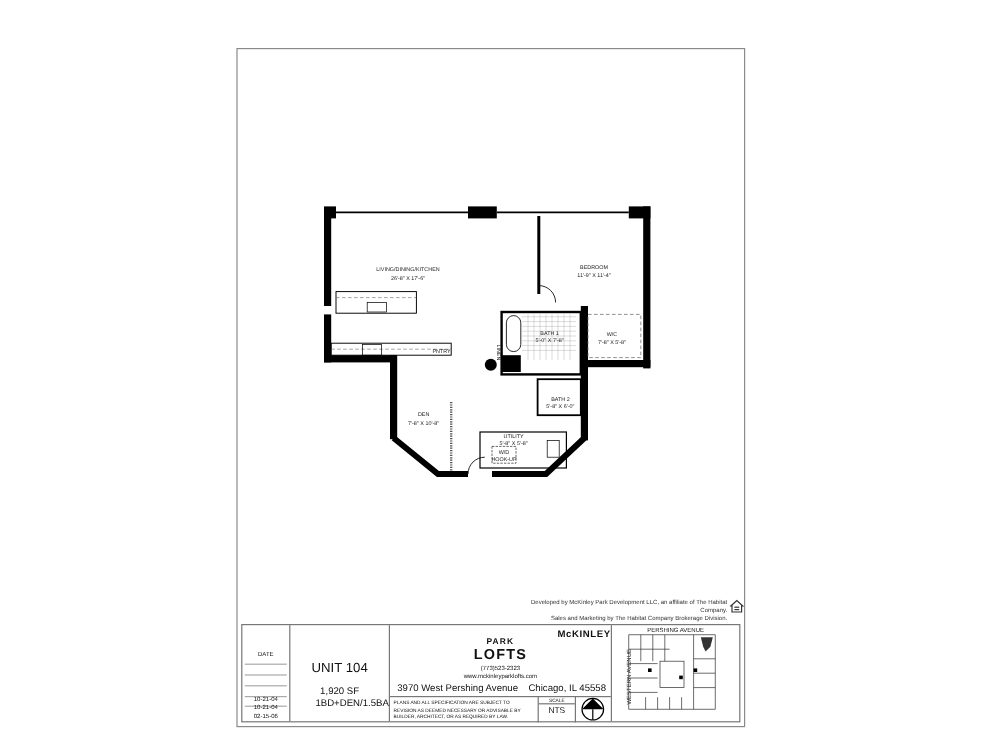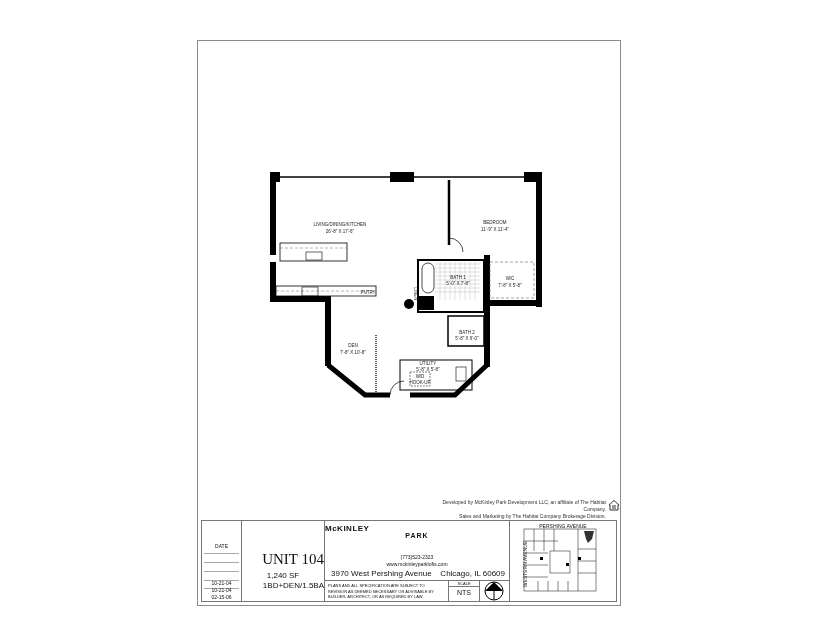--- a/index.html
+++ b/index.html
@@ -19,25 +19,25 @@
   .eho-icon { position: absolute; left: 608px; top: 499px; width: 12px; height: 12px; }
   .titleblock {
     position: absolute; left: 201px; top: 520px; width: 416px; height: 82px;
     border: 1px solid #777; box-sizing: border-box; display: flex;
   }
   .tb-date { width: 39px; border-right: 1px solid #777; position: relative; }
   .tb-date .label { position: absolute; top: 22px; width: 100%; text-align: center; font-size: 5px; }
   .tb-date .row { position: absolute; left: 2px; right: 2px; border-top: 1px solid #aaa; }
   .tb-date .d { position: absolute; left: 0; width: 100%; text-align: center; font-size: 5px; }
   .tb-unit { width: 82px; border-right: 1px solid #777; position: relative; }
-  .tb-unit .unit { position: absolute; top: 30px; width: 100%; text-align: right; font-size: 15px; font-family: Liberation Serif, serif; }
+  .tb-unit .unit { position: absolute; top: 30px; width: 100%; text-align: center; font-size: 11px; }
   .tb-unit .sf { position: absolute; top: 50px; width: 100%; text-align: center; font-size: 8px; }
   .tb-unit .bd { position: absolute; top: 60px; width: 100%; text-align: right; font-size: 8px; }
   .tb-brand { width: 184px; border-right: 1px solid #777; position: relative; }
-  .tb-brand .b1 { position: absolute; top: 3px; width: 100%; text-align: left; font-size: 8px; font-weight: bold; letter-spacing: 0.5px; }
+  .tb-brand .b1 { position: absolute; top: 3px; width: 100%; text-align: right; font-size: 8px; font-weight: bold; letter-spacing: 0.5px; }
   .tb-brand .b2 { position: absolute; top: 11px; width: 100%; text-align: center; font-size: 7px; font-weight: bold; letter-spacing: 1px; }
   .tb-brand .b3 { position: absolute; top: 17px; width: 100%; text-align: center; font-size: 12px; font-weight: bold; letter-spacing: 1px; }
   .tb-brand .phone { position: absolute; top: 33px; width: 100%; text-align: center; font-size: 5px; }
   .tb-brand .web { position: absolute; top: 40px; width: 100%; text-align: center; font-size: 5px; }
   .tb-brand .addr { position: absolute; top: 48px; left: 6px; font-size: 8px; }
   .tb-brand .city { position: absolute; top: 48px; right: 4px; font-size: 8px; }
   .tb-brand .divider { position: absolute; top: 59px; left: 0; right: 0; border-top: 1px solid #777; }
   .tb-brand .notice { position: absolute; top: 62px; left: 3px; width: 112px; font-size: 4px; line-height: 5.5px; }
   .tb-brand .scale-box { position: absolute; top: 59px; left: 123px; width: 30px; height: 22px; border-left: 1px solid #777; }
   .tb-brand .scale-label { position: absolute; top: 1px; width: 100%; text-align: center; font-size: 4px; border-bottom: 1px solid #777; }
@@ -155,30 +155,31 @@
       <div class="row" style="top:41px"></div>
     <div class="row" style="top:50px"></div>
       <div class="row" style="top:59px"></div>
     <div class="row" style="top:67px"></div>
     <div class="d" style="top:59px">10-21-04</div>
     <div class="d" style="top:66px">10-21-04</div>
     <div class="d" style="top:73px">02-15-06</div>
   </div>
   <div class="tb-unit">
     <div class="unit">UNIT 104</div>
-    <div class="sf">1,240 SF</div>
+    <div class="sf">1,920 SF</div>
     <div class="bd">1BD+DEN/1.5BA</div>
   </div>
   <div class="tb-brand">
     <div class="b1">McKINLEY</div>
     <div class="b2">PARK</div>
+    <div class="b3">LOFTS</div>
     <div class="phone">(773)523-2323</div>
     <div class="web">www.mckinleyparklofts.com</div>
     <div class="addr">3970 West Pershing Avenue</div>
-    <div class="city">Chicago, IL  60609</div>
+    <div class="city">Chicago, IL  45558</div>
     <div class="divider"></div>
     <div class="notice">PLANS AND ALL SPECIFICATION ARE SUBJECT TO REVISION AS DEEMED NECESSARY OR ADVISABLE BY BUILDER, ARCHITECT, OR AS REQUIRED BY LAW.</div>
     <div class="scale-box">
       <div class="scale-label">SCALE</div>
       <div class="scale-val">NTS</div>
     </div>
     <div class="north">
       <svg width="28" height="22" viewBox="0 0 28 22">
         <circle cx="14" cy="11" r="9" fill="none" stroke="#000" stroke-width="1"></circle>
         <path d="M5 11 L14 2 L23 11 Z" fill="#000"></path>

